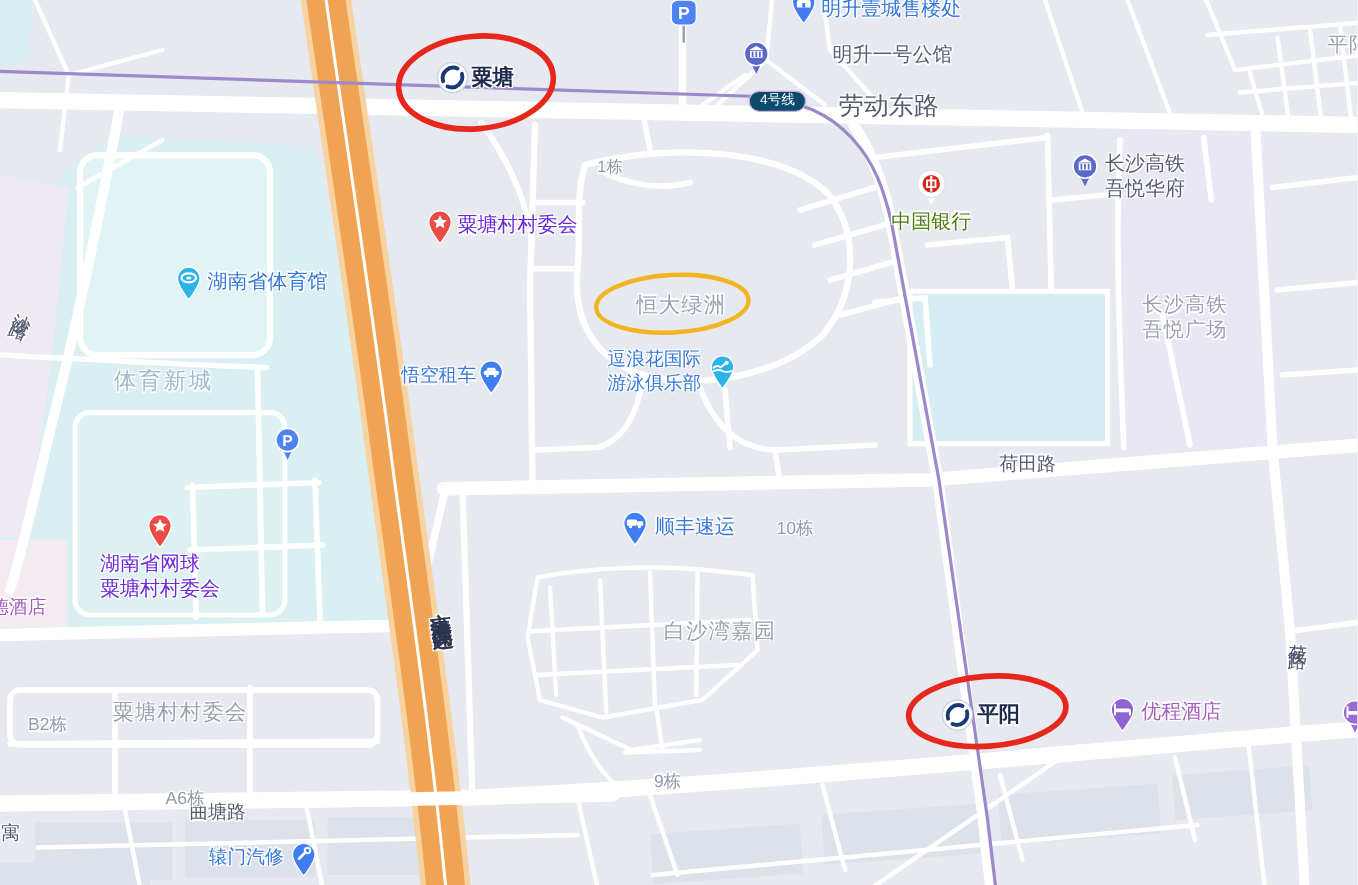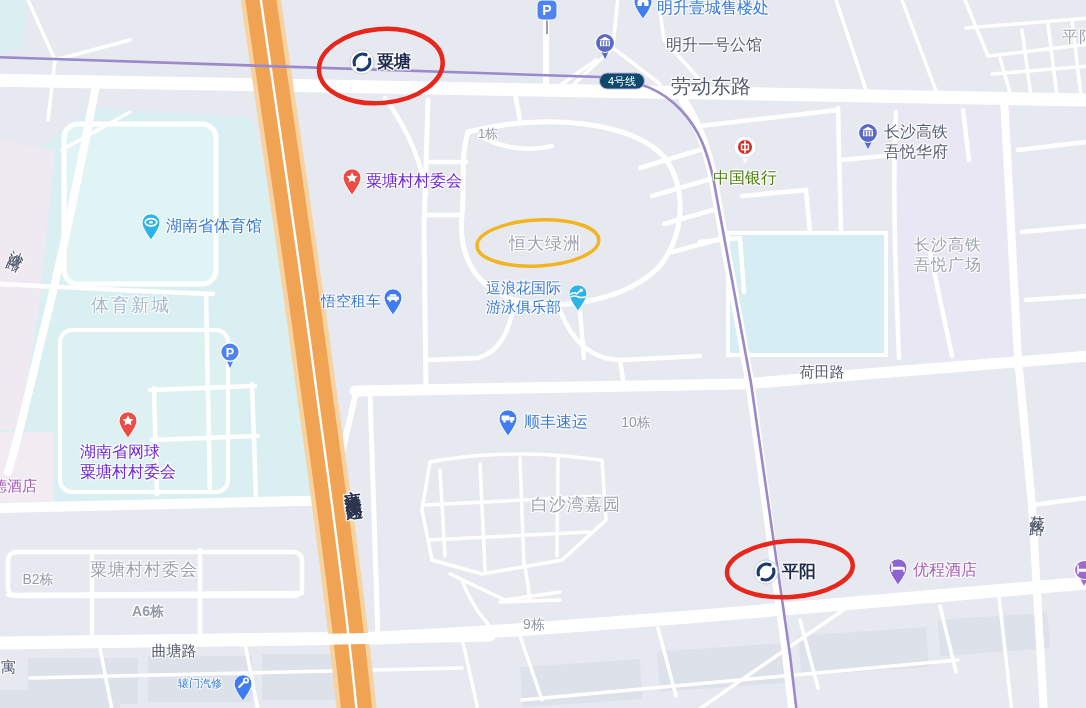--- a/index.html
+++ b/index.html
@@ -171,21 +171,21 @@
       <div class="lbl area center" style="left: 576px; top: 505px; font-size: 17px;">白沙湾嘉园</div>
       <div class="lbl area center" style="left: 948px; top: 255px; font-size: 16px;">
         <div>长沙高铁</div>
         <div>吾悦广场</div>
       </div>
       <div class="lbl area" style="left: 1062px; top: 27px; font-size: 16px;">平阳</div>
       <div class="lbl bld center" style="left: 488px; top: 134px; font-size: 13px;">1栋</div>
       <div class="lbl bld center" style="left: 636px; top: 423px; font-size: 14px;">10栋</div>
       <div class="lbl bld center" style="left: 534px; top: 586px; font-size: 14px; margin-top: 39px;">9栋</div>
       <div class="lbl bld center" style="left: 38px; top: 580px; font-size: 14px;">B2栋</div>
-      <div class="lbl bld center" style="left: 148px; top: 612px; font-size: 14px; font-weight: bold;">A6栋</div>
+      <div class="lbl bld center" style="left: 148px; top: 639px; font-size: 14px;">A6栋</div>
       <div class="lbl poi-purple" style="left: -8px; top: 477px; font-size: 15px;">德酒店</div>
       <div>
         <div class="pin" style="left: 631px; top: -9px;"><svg width="24" height="30" viewBox="0 0 24 30">
             <path d="M12,28 C12,28 3,16.5 3,10.8 A9,9 0 1 1 21,10.8 C21,16.5 12,28 12,28 Z" fill="#3f7df0" stroke="#fff" stroke-width="1"></path>
             <path d="M6.5,10 L12,5.5 L17.5,10 L17.5,15 L6.5,15 Z" fill="#fff"></path>
             <rect x="10.8" y="11.5" width="2.4" height="3.5" fill="#3f7df0"></rect>
           </svg></div>
         <div class="lbl poi-blue" style="left: 657px; top: -2px; font-size: 16px;">明升壹城售楼处</div>
       </div>
       <div>
@@ -293,21 +293,21 @@
             <rect x="6" y="9.8" width="12" height="3" rx="1.5" fill="#fff"></rect>
           </svg></div>
         <div class="lbl poi-purple" style="left: 913px; top: 560px; font-size: 16px;">优程酒店</div>
       </div>
       <div>
         <div class="pin" style="left: 231px; top: 673px;"><svg width="24" height="30" viewBox="0 0 24 30">
             <path d="M12,28 C12,28 3,16.5 3,10.8 A9,9 0 1 1 21,10.8 C21,16.5 12,28 12,28 Z" fill="#3f7df0" stroke="#fff" stroke-width="1"></path>
             <path d="M8.2,14 L13.4,8.8" stroke="#fff" stroke-width="2.1" stroke-linecap="round"></path>
             <circle cx="15" cy="7.4" r="2.2" stroke="#fff" stroke-width="1.6" fill="none"></circle>
           </svg></div>
-        <div class="lbl poi-blue" style="left: 178px; top: 677px; font-size: 11px;">辕门汽修</div>
+        <div class="lbl poi-blue" style="left: 167px; top: 677px; font-size: 15px;">辕门汽修</div>
       </div>
       <div>
         <div class="pin" style="left: 1072px; top: 559px;"><svg width="24" height="28" viewBox="0 0 24 28">
             <path d="M8,19 L12,27 L16,19 Z" fill="#9a6ad0"></path>
             <circle cx="12" cy="11" r="9.5" fill="#9a6ad0" stroke="#fff" stroke-width="1.2"></circle>
             <path d="M6,6.5 L6,14.5 M18,11 L18,14.5" stroke="#fff" stroke-width="1.6" stroke-linecap="round"></path>
             <rect x="6" y="9.8" width="12" height="3" rx="1.5" fill="#fff"></rect>
           </svg></div>
       </div>
       <div>

